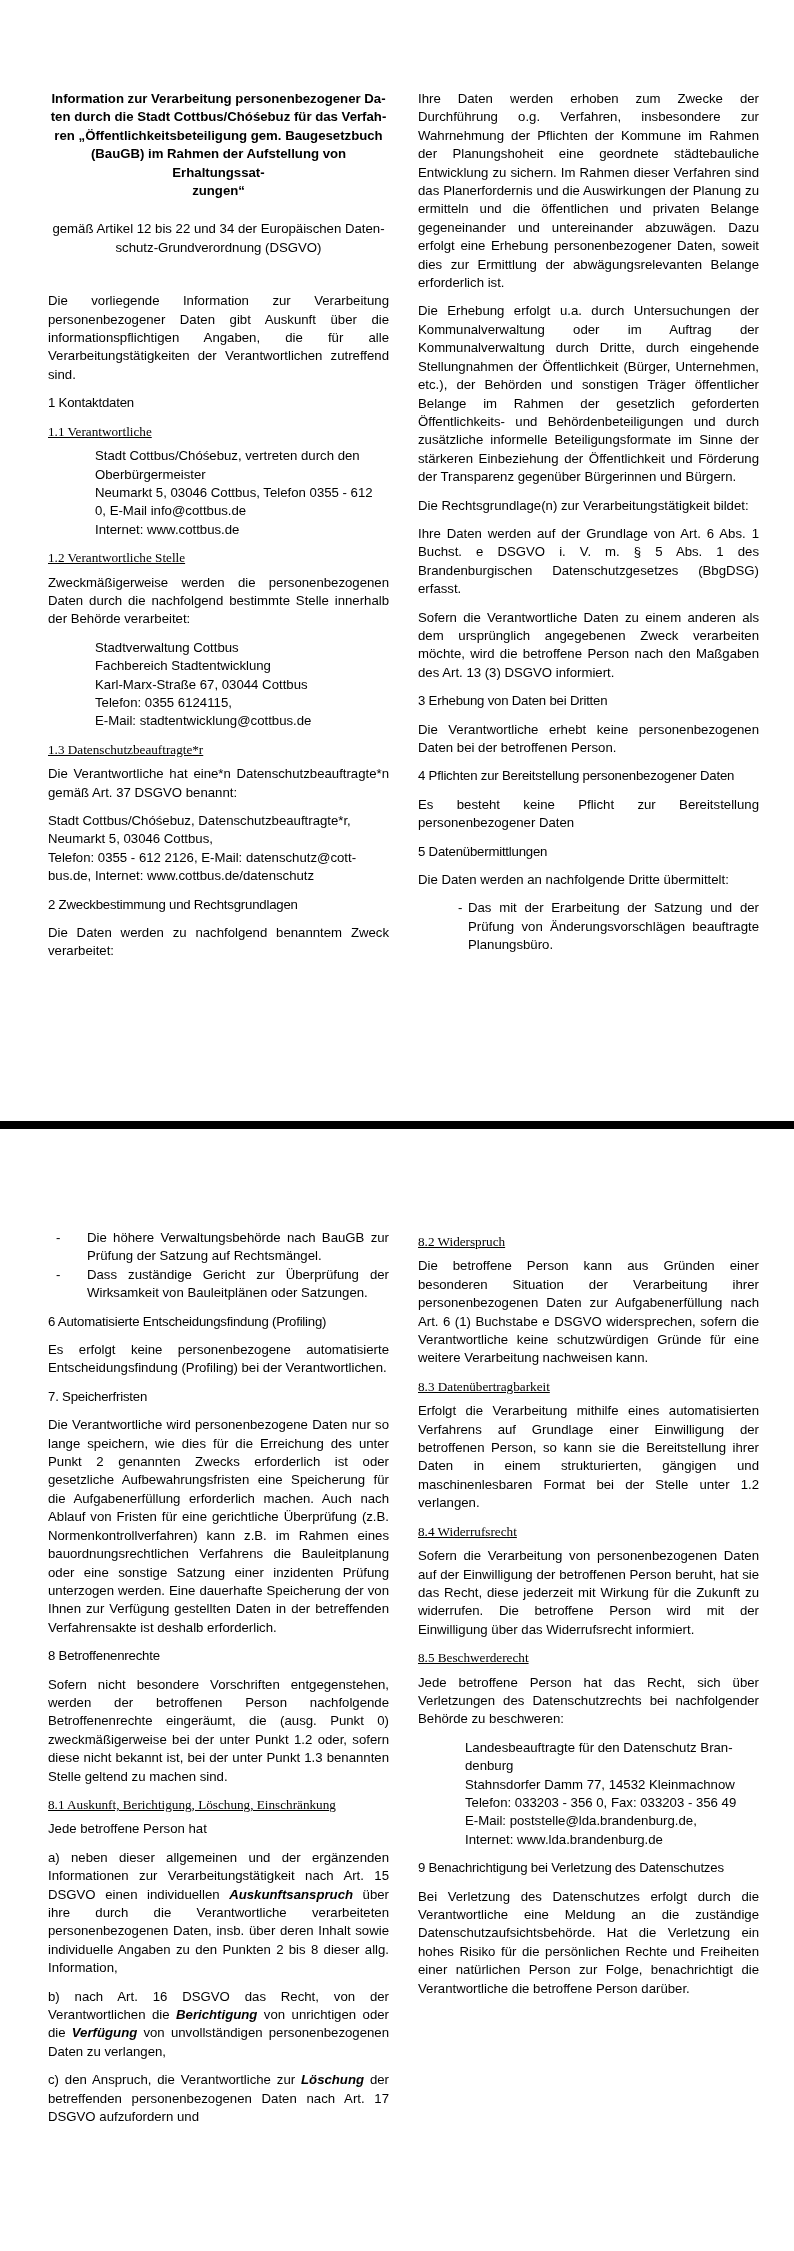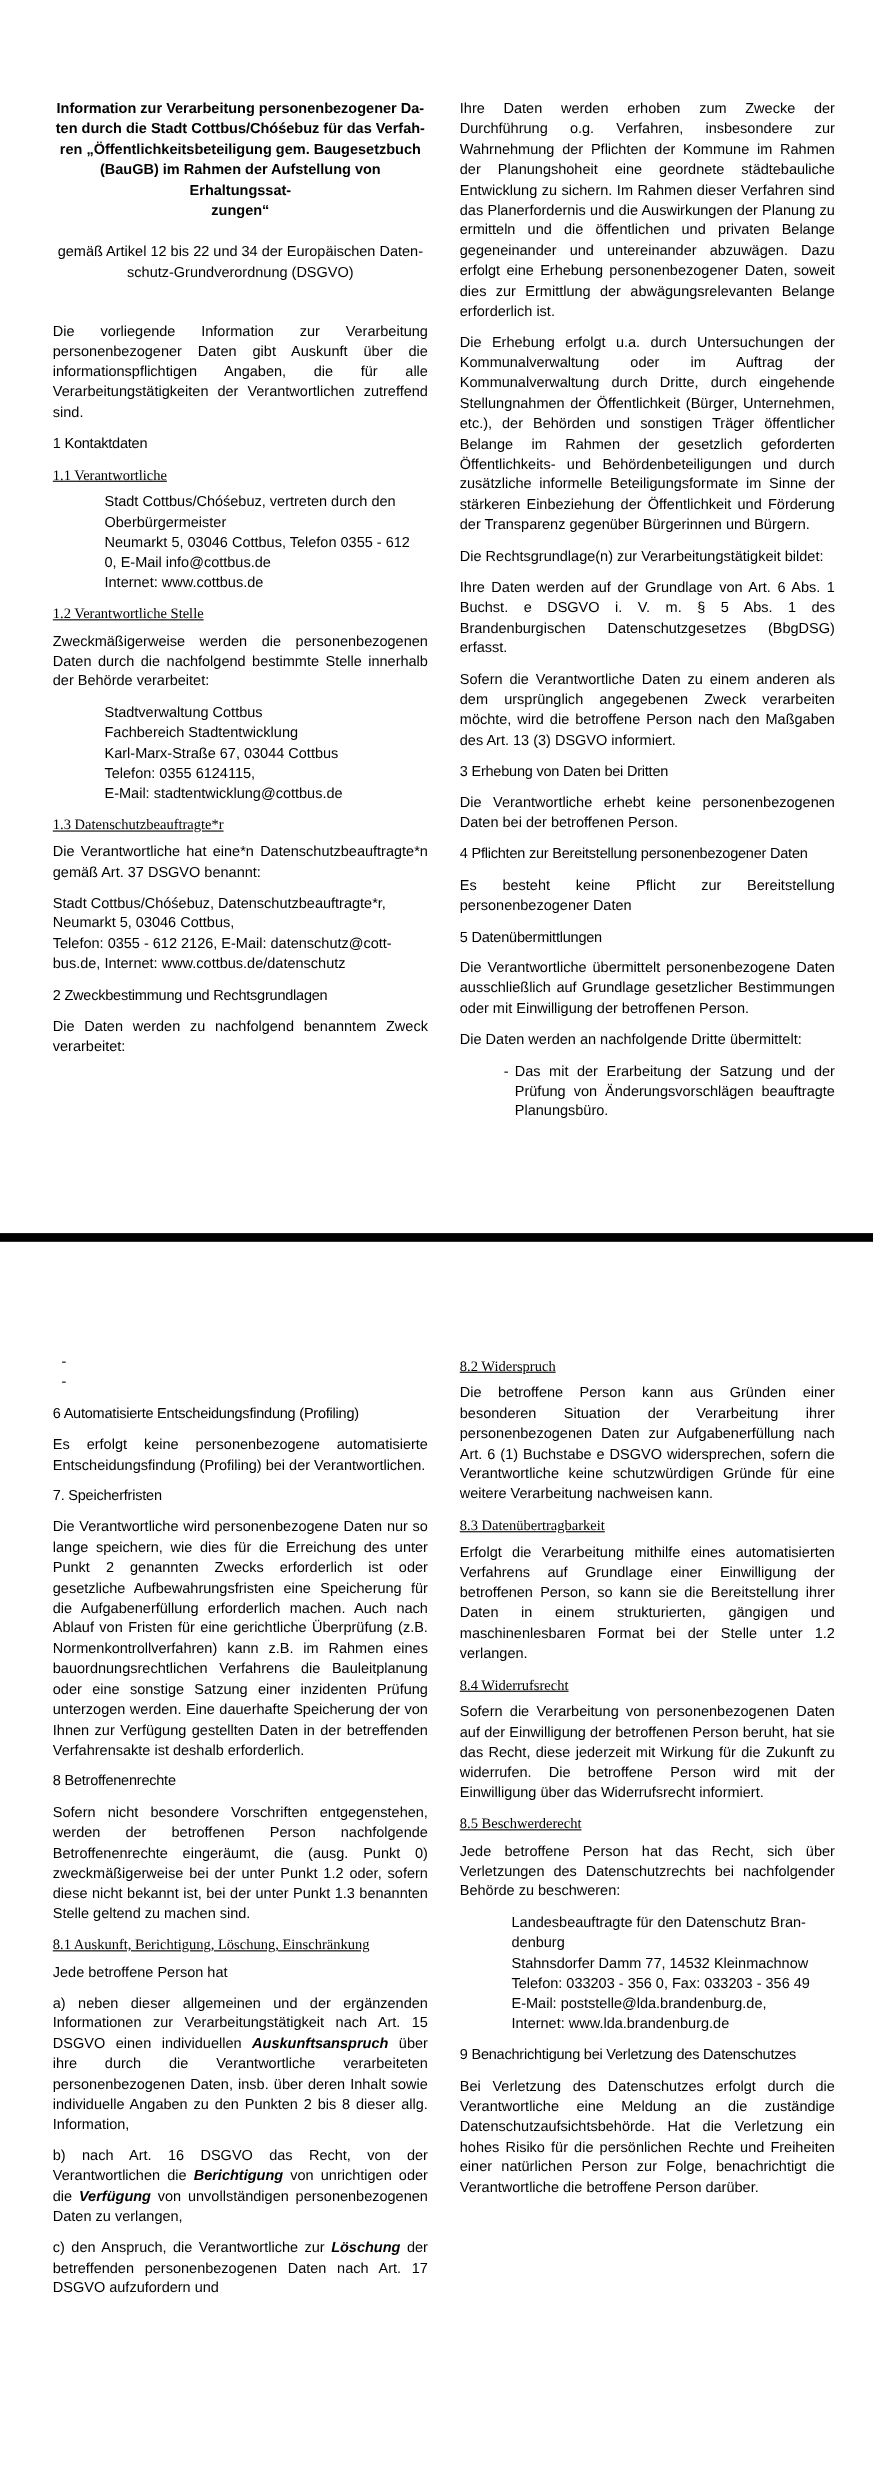--- a/index.html
+++ b/index.html
@@ -11,20 +11,21 @@
     color: #000000;
     -webkit-font-smoothing: antialiased;
   }
   .doc { width: 794px; background: #ffffff; }
   .page {
     box-sizing: border-box;
     height: 1121px;
     padding: 90px 34px 0 48px;
     overflow: hidden;
     background: #ffffff;
+    border-radius: 21px;
   }
   .page.page-2 { height: 1122px; padding-top: 100px; }
   .page-divider { width: 794px; height: 8px; background: #000000; }
   .cols { display: flex; gap: 29px; }
   .col { width: 341px; flex: 0 0 341px; }
 
   .blk { margin: 0 0 10px 0; }
   .title {
     font-weight: bold;
     text-align: center;
@@ -106,43 +107,44 @@
           <div class="blk p">Ihre Daten werden erhoben zum Zwecke der Durchführung o.g. Verfahren, insbesondere zur Wahrnehmung der Pflichten der Kommune im Rahmen der Planungshoheit eine geordnete städtebauliche Entwicklung zu sichern. Im Rahmen dieser Verfahren sind das Planerfordernis und die Auswirkungen der Planung zu ermitteln und die öffentlichen und privaten Belange gegeneinander und untereinander abzuwägen. Dazu erfolgt eine Erhebung personenbezogener Daten, soweit dies zur Ermittlung der abwägungsrelevanten Belange erforderlich ist.</div>
           <div class="blk p">Die Erhebung erfolgt u.a. durch Untersuchungen der Kommunalverwaltung oder im Auftrag der Kommunalverwaltung durch Dritte, durch eingehende Stellungnahmen der Öffentlichkeit (Bürger, Unternehmen, etc.), der Behörden und sonstigen Träger öffentlicher Belange im Rahmen der gesetzlich geforderten Öffentlichkeits- und Behördenbeteiligungen und durch zusätzliche informelle Beteiligungsformate im Sinne der stärkeren Einbeziehung der Öffentlichkeit und Förderung der Transparenz gegenüber Bürgerinnen und Bürgern.</div>
           <div class="blk p">Die Rechtsgrundlage(n) zur Verarbeitungstätigkeit bildet:</div>
           <div class="blk p">Ihre Daten werden auf der Grundlage von Art. 6 Abs. 1 Buchst. e DSGVO i. V. m. § 5 Abs. 1 des Brandenburgischen Datenschutzgesetzes (BbgDSG) erfasst.</div>
           <div class="blk p">Sofern die Verantwortliche Daten zu einem anderen als dem ursprünglich angegebenen Zweck verarbeiten möchte, wird die betroffene Person nach den Maßgaben des Art. 13 (3) DSGVO informiert.</div>
           <div class="blk h">3 Erhebung von Daten bei Dritten</div>
           <div class="blk p">Die Verantwortliche erhebt keine personenbezogenen Daten bei der betroffenen Person.</div>
           <div class="blk h">4 Pflichten zur Bereitstellung personenbezogener Daten</div>
           <div class="blk p">Es besteht keine Pflicht zur Bereitstellung personenbezogener Daten</div>
           <div class="blk h">5 Datenübermittlungen</div>
-          <div class="blk p">Die Verantwortliche übermittelt personenbezogene Daten ausschließlich auf Grundlage gesetzlicher Bestimmungen oder mit Einwilligung der betroffenen Person.</div>
           <div class="blk p">Die Daten werden an nachfolgende Dritte übermittelt:</div>
           <div class="blk list v1">
             <div class="li">
               <span class="dash">-</span>
               <span class="li-text">Das mit der Erarbeitung der Satzung und der Prüfung von Änderungsvorschlägen beauftragte Planungsbüro.</span>
             </div>
           </div>
         </section>
     </div>
   </div>
 
   <div class="page-divider"></div>
 
   <div class="page page-2">
     <div class="cols">
       <section class="col">
           <div class="blk list v2">
             <div class="li">
               <span class="dash">-</span>
+              <span class="li-text">Die höhere Verwaltungsbehörde nach BauGB zur Prüfung der Satzung auf Rechtsmängel.</span>
             </div>
             <div class="li">
               <span class="dash">-</span>
+              <span class="li-text">Dass zuständige Gericht zur Überprüfung der Wirksamkeit von Bauleitplänen oder Satzungen.</span>
             </div>
           </div>
           <div class="blk h">6 Automatisierte Entscheidungsfindung (Profiling)</div>
           <div class="blk p">Es erfolgt keine personenbezogene automatisierte Entscheidungsfindung (Profiling) bei der Verantwortlichen.</div>
           <div class="blk h">7. Speicherfristen</div>
           <div class="blk p">Die Verantwortliche wird personenbezogene Daten nur so lange speichern, wie dies für die Erreichung des unter Punkt 2 genannten Zwecks erforderlich ist oder gesetzliche Aufbewahrungsfristen eine Speicherung für die Aufgabenerfüllung erforderlich machen. Auch nach Ablauf von Fristen für eine gerichtliche Überprüfung (z.B. Normenkontrollverfahren) kann z.B. im Rahmen eines bauordnungsrechtlichen Verfahrens die Bauleitplanung oder eine sonstige Satzung einer inzidenten Prüfung unterzogen werden. Eine dauerhafte Speicherung der von Ihnen zur Verfügung gestellten Daten in der betreffenden Verfahrensakte ist deshalb erforderlich.</div>
           <div class="blk h">8 Betroffenenrechte</div>
           <div class="blk p">Sofern nicht besondere Vorschriften entgegenstehen, werden der betroffenen Person nachfolgende Betroffenenrechte eingeräumt, die (ausg. Punkt 0) zweckmäßigerweise bei der unter Punkt 1.2 oder, sofern diese nicht bekannt ist, bei der unter Punkt 1.3 benannten Stelle geltend zu machen sind.</div>
           <div class="blk hu">8.1 Auskunft, Berichtigung, Löschung, Einschränkung</div>
           <div class="blk p">Jede betroffene Person hat</div>

